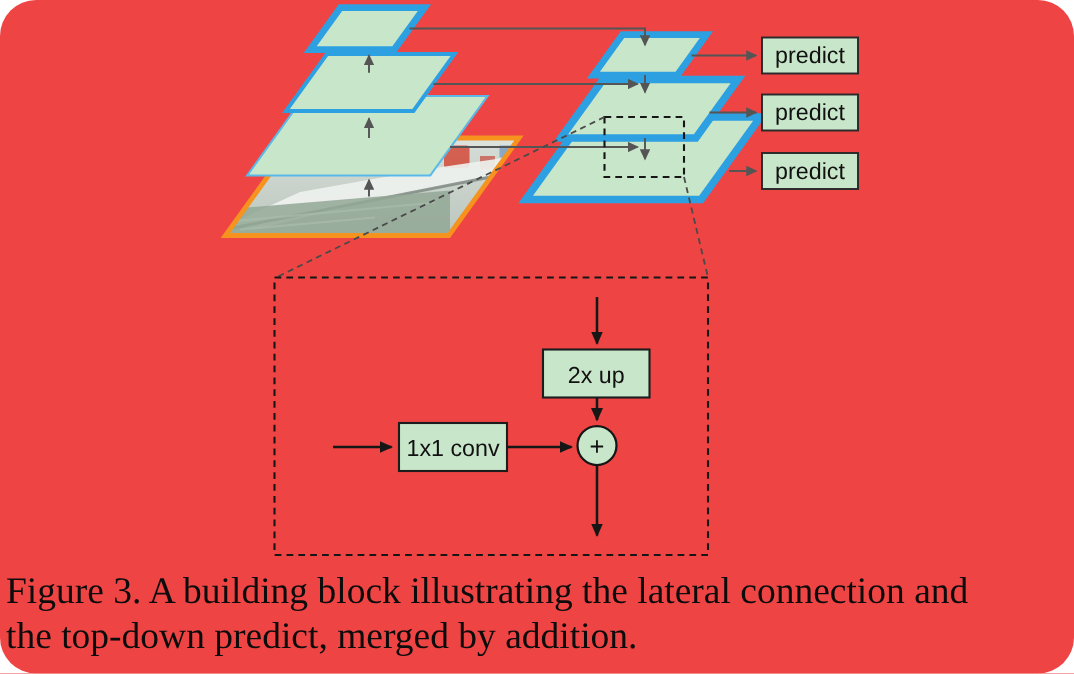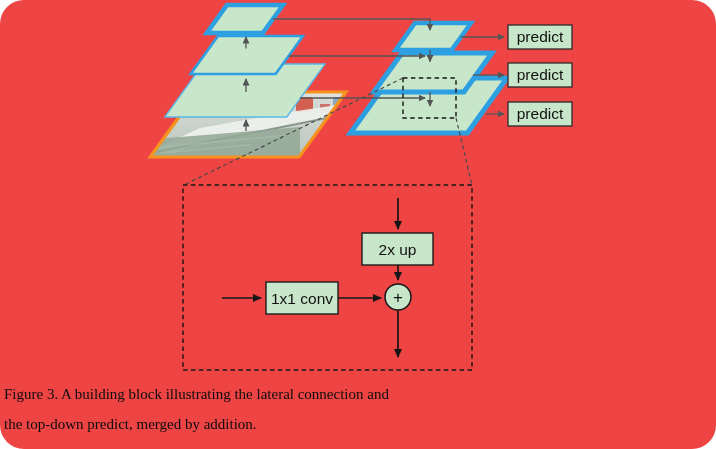--- a/index.html
+++ b/index.html
@@ -8,21 +8,21 @@
   svg{display:block;}
   .par{fill:#c8e6c9;}
   .plainline{stroke:#555555;stroke-width:1.3;fill:none;}
   .blackline{stroke:#161616;stroke-width:1.7;fill:none;}
   .dashbox{fill:none;stroke:#161616;stroke-width:1.4;stroke-dasharray:4.5 3.4;}
   .dashdiag{fill:none;stroke:#4a4a4a;stroke-width:1.2;stroke-dasharray:4 3;}
   .lblbox{fill:#c8e6c9;stroke:#1c1c1c;stroke-width:1.4;}
   .dlabel{font-family:"Liberation Sans",sans-serif;font-size:15.5px;fill:#111111;}
   .plus{font-family:"Liberation Sans",sans-serif;font-size:17px;fill:#111111;}
   .caption{position:absolute;left:4px;top:380px;width:712px;color:#0c0c0c;
-           font-family:"Liberation Serif",serif;font-size:15px;line-height:29.5px;}
+           font-family:"Liberation Serif",serif;font-size:25px;line-height:29.5px;}
   .caption span{display:block;white-space:nowrap;}
 </style>
 </head>
 <body>
 
 <div class="stage">
 
   <svg width="716" height="378" viewBox="0 0 716 378">
     <defs>
       <marker id="mg" markerWidth="8" markerHeight="7" refX="6.5" refY="3.5" orient="auto" markerUnits="userSpaceOnUse">

